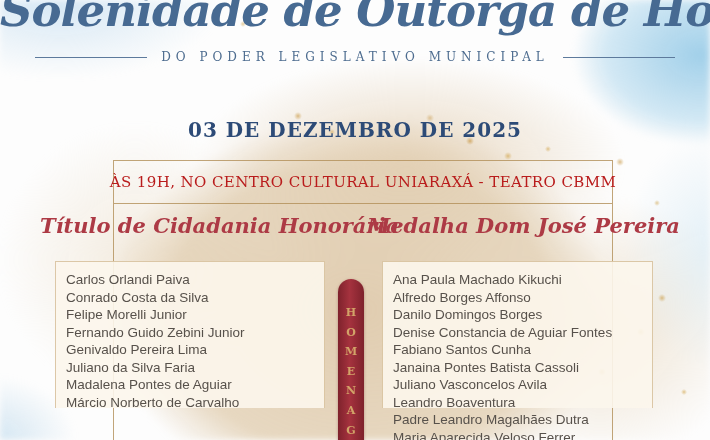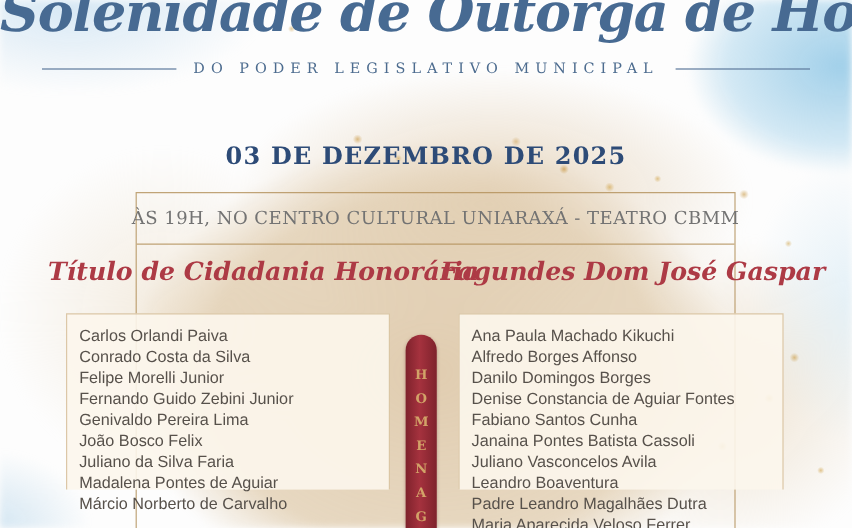--- a/index.html
+++ b/index.html
@@ -56,21 +56,21 @@
     font-family:"DejaVu Serif",serif;
   }
   
   .gold-frame{
     position:absolute;left:113px;top:160px;width:498px;height:280px;
     border:1px solid rgba(178,143,88,0.8);border-bottom:none;
   }
   .venue-cell{
     height:42px;border-bottom:1px solid rgba(178,143,88,0.8);
     display:flex;align-items:center;justify-content:center;
-    font-size:15px;letter-spacing:0.4px;color:#737373;
+    font-size:15px;letter-spacing:0.4px;color:#b91c1c;
     font-family:"DejaVu Serif",serif;white-space:nowrap;
   }
   
   .col-header{
     position:absolute;top:213px;width:300px;text-align:center;
     font-family:"DejaVu Serif",serif;font-style:italic;font-weight:bold;
     font-size:21px;color:#ad3a45;white-space:nowrap;
   }
   .col-header.left{left:40px;}
   .col-header.right{left:367px;}
@@ -118,30 +118,29 @@
     <div class="rule"></div>
   </div>
 
   <div class="date-line">03 DE DEZEMBRO DE 2025</div>
 
   <div class="gold-frame">
     <div class="venue-cell">ÀS 19H, NO CENTRO CULTURAL UNIARAXÁ - TEATRO CBMM</div>
   </div>
 
   <div class="col-header left">Título de Cidadania Honorária</div>
-  <div class="col-header right">Fagundes Dom José Gaspar</div>
+  <div class="col-header right">Medalha Dom José Pereira</div>
 
   <div class="panel left">
     <div class="name-list">
         <div class="name-row">Carlos Orlandi Paiva</div>
         <div class="name-row">Conrado Costa da Silva</div>
         <div class="name-row">Felipe Morelli Junior</div>
         <div class="name-row">Fernando Guido Zebini Junior</div>
         <div class="name-row">Genivaldo Pereira Lima</div>
-        <div class="name-row">João Bosco Felix</div>
         <div class="name-row">Juliano da Silva Faria</div>
         <div class="name-row">Madalena Pontes de Aguiar</div>
         <div class="name-row">Márcio Norberto de Carvalho</div>
       </div>
   </div>
 
   <div class="panel right">
     <div class="name-list">
         <div class="name-row">Ana Paula Machado Kikuchi</div>
         <div class="name-row">Alfredo Borges Affonso</div>

